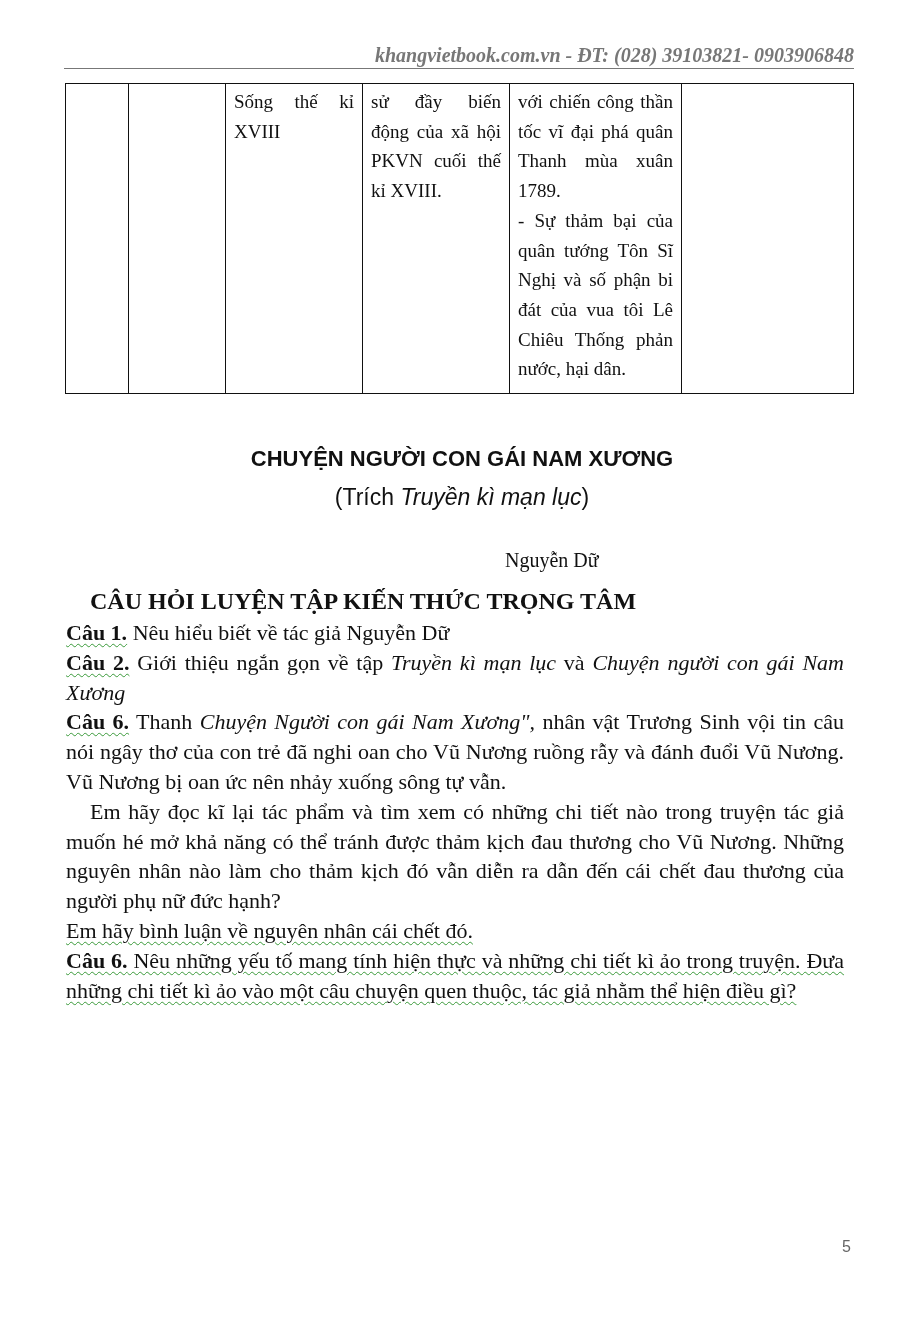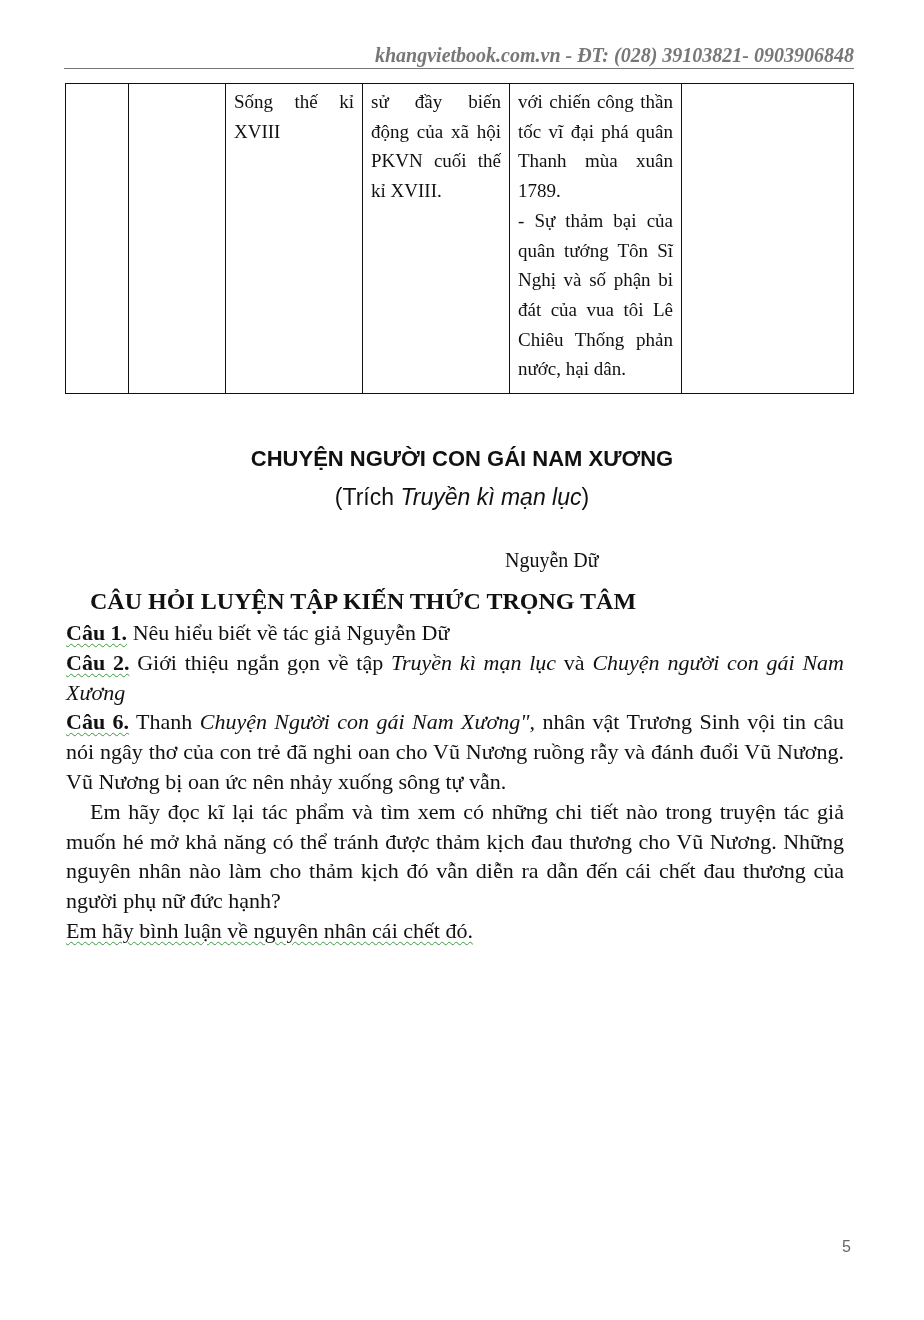--- a/index.html
+++ b/index.html
@@ -53,15 +53,16 @@
 <div class="author">Nguyễn Dữ</div>
 
 <div class="section">CÂU HỎI LUYỆN TẬP KIẾN THỨC TRỌNG TÂM</div>
 
 <div class="body">
   <p><span class="q wavy">Câu 1.</span><span> Nêu hiểu biết về tác giả Nguyễn Dữ</span></p>
   <p><span class="q wavy">Câu 2.</span><span> Giới thiệu ngắn gọn về tập </span><i>Truyền kì mạn lục</i><span> và </span><i>Chuyện người con gái Nam Xương</i></p>
   <p><span class="q wavy">Câu 6.</span><span> Thanh </span><i>Chuyện Người con gái Nam Xương",</i><span> nhân vật Trương Sinh vội tin câu nói ngây thơ của con trẻ đã nghi oan cho Vũ Nương ruồng rẫy và đánh đuổi Vũ  Nương. Vũ Nương bị oan ức nên nhảy xuống sông tự vẫn.</span></p>
   <p class="indent">Em hãy đọc kĩ lại tác phẩm và tìm xem có những chi tiết nào trong truyện tác giả muốn hé mở khả năng có thể tránh được thảm kịch đau thương cho Vũ Nương. Những nguyên nhân nào làm cho thảm kịch đó vẫn diễn ra dẫn đến cái chết đau thương của người phụ nữ đức hạnh?</p>
   <p><span class="wavy">Em hãy bình luận về nguyên nhân cái chết đó.</span></p>
+  <p><span class="q wavy">Câu 6.</span><span class="wavy"> Nêu những yếu tố mang tính hiện thực và những chi tiết kì ảo trong truyện. Đưa những chi tiết kì ảo vào một câu chuyện quen thuộc, tác giả nhằm thể hiện điều gì?</span></p>
 </div>
 
 <div class="pagenum">5</div>
 
 </body></html>

